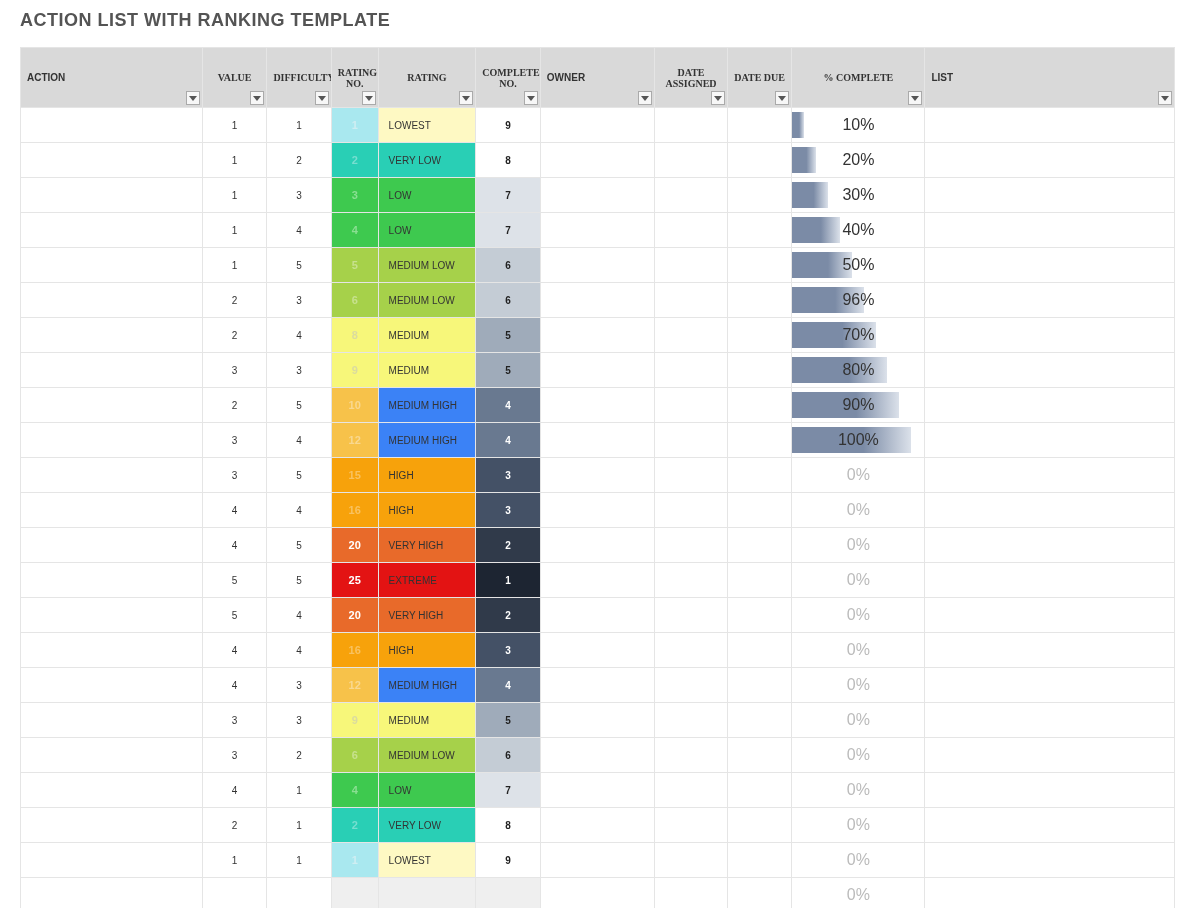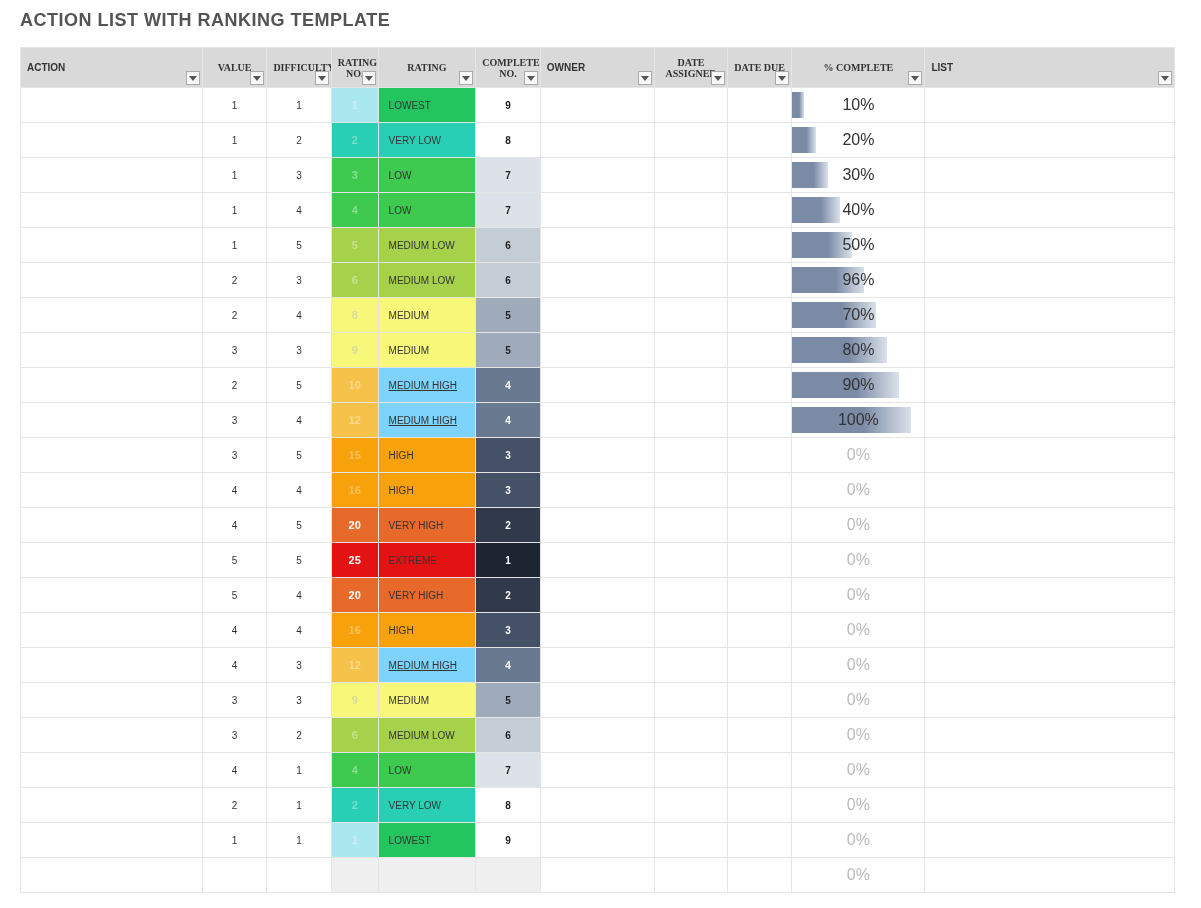--- a/index.html
+++ b/index.html
@@ -27,21 +27,21 @@
     height: 35px;
     overflow: hidden;
     font-size: 10px;
   }
   thead th {
     background: #d9d9d9;
     font-weight: 700;
     text-align: left;
     padding: 0 6px;
     position: relative;
-    height: 40px;
+    height: 60px;
     font-size: 10px;
     vertical-align: middle;
     color: #333;
   }
   thead th.center { text-align: center; font-family: Liberation Serif, serif; }
   .filter-btn {
     position: absolute;
     right: 2px;
     bottom: 2px;
     width: 14px;
@@ -71,26 +71,26 @@
   col.c-ratingno   { width: 45px; }
   col.c-rating     { width: 94px; }
   col.c-rankno     { width: 62px; }
   col.c-owner      { width: 110px; }
   col.c-datea      { width: 70px; }
   col.c-dated      { width: 62px; }
   col.c-pct        { width: 128px; }
   col.c-notes      { width: 240px; }
 
   
-  .bg-lowest     { background: #22c55e; }
+  .bg-lowest     { background: #fef9c3; }
   .bg-verylow    { background: #29cfb5; }
   .bg-low        { background: #3ec94f; }
   .bg-medlow     { background: #a6d14a; }
   .bg-medium     { background: #f7f77a; }
-  .bg-medhigh    { background: #7dd3fc; text-decoration: underline; }
+  .bg-medhigh    { background: #3b82f6; }
   .bg-high       { background: #f7a20b; }
   .bg-veryhigh   { background: #e86a2a; }
   .bg-extreme    { background: #e31313; }
 
   .ratingno-lowest   { background:#a9e8ef; color:#cfeef2; }
   .ratingno-verylow  { background:#29cfb5; color:#77ded0; }
   .ratingno-low      { background:#3ec94f; color:#8adf92; }
   .ratingno-medlow   { background:#a6d14a; color:#c7e18e; }
   .ratingno-medium   { background:#f7f77a; color:#dadb9f; }
   .ratingno-medhigh  { background:#f7c24a; color:#f9d88f; }

